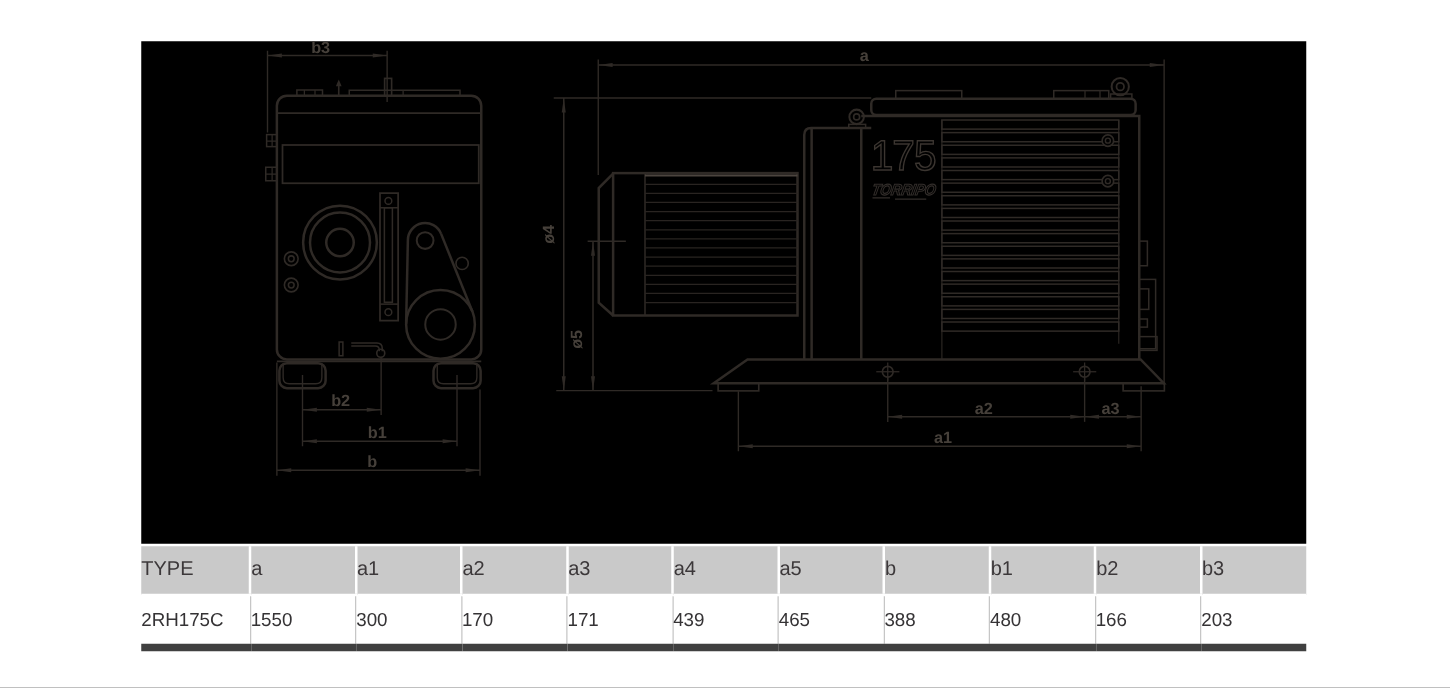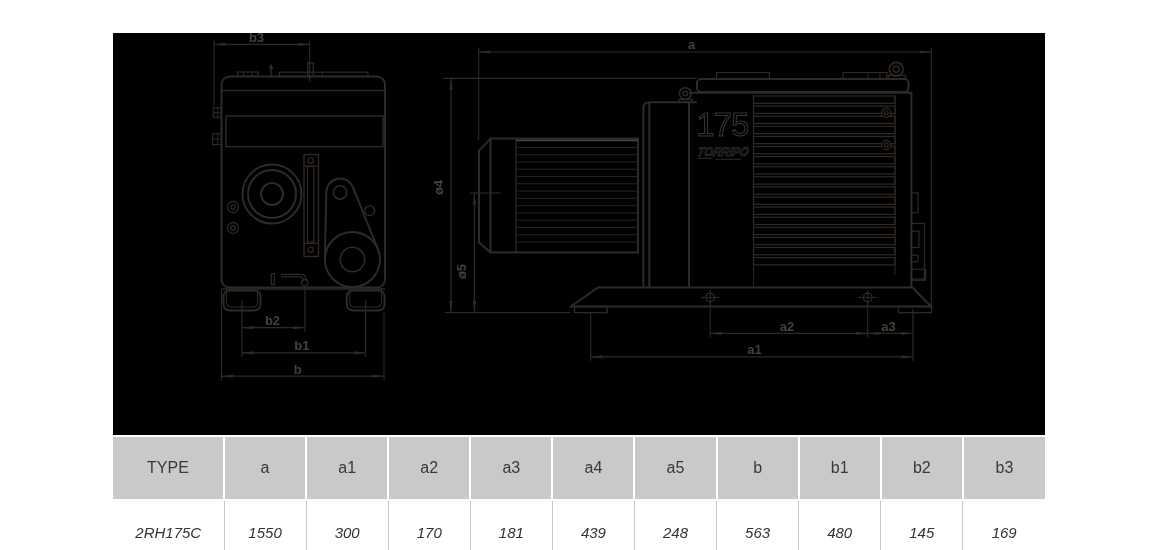--- a/index.html
+++ b/index.html
@@ -1,24 +1,24 @@
 <!DOCTYPE html>
 <html><head>
 <meta charset="utf-8">
 <style>
 html,body { margin:0; padding:0; background:#ffffff; }
 body { width:1160px; height:550px; position:relative; font-family:"Liberation Sans", sans-serif; }
 #panel { position:absolute; left:113px; top:33px; width:932px; height:402px; background:#000; }
 #dims { position:absolute; left:113px; top:437px; width:932px; border-collapse:collapse; table-layout:fixed; }
-#dims td { text-align:center; vertical-align:middle; padding:12px; }
+#dims td { vertical-align:middle; padding:0; }
 #dims tr.hd td { background:#c9c9c9; border-left:2px solid #fff; border-bottom:2px solid #fff;
   height:38px; font-size:16px; color:#3c383a; }
 #dims tr.hd td:first-child { border-left:none; width:86px; }
-#dims tr.dt td { background:#fff; border-left:1px solid #c6c6c6; border-bottom:2px solid #404040;
-  height:38px; font-size:15px; color:#353335;font-style:italic; }
+#dims tr.dt td { background:#fff; border-left:1px solid #c6c6c6; border-bottom:6px solid #404040;
+  height:38px; font-size:15px; color:#353335; }
 #dims tr.dt td:first-child { border-left:none; }
 </style>
 </head>
 <body>
 
 <div id="panel">
 <svg width="932" height="402" viewBox="113 33 932 402" xmlns="http://www.w3.org/2000/svg">
 
 <rect x="221.5" y="76.5" width="163.5" height="211" rx="8" fill="none" stroke="#2f2a26" stroke-width="2.0"></rect>
 <line x1="221.5" y1="90.5" x2="385" y2="90.5" stroke="#2f2a26" stroke-width="1.4"></line>
@@ -319,22 +319,22 @@
         <td>b</td>
         <td>b1</td>
         <td>b2</td>
         <td>b3</td>
       </tr>
 <tr class="dt">
         <td>2RH175C</td>
         <td>1550</td>
         <td>300</td>
         <td>170</td>
-        <td>181</td>
+        <td>171</td>
         <td>439</td>
-        <td>248</td>
-        <td>563</td>
+        <td>465</td>
+        <td>388</td>
         <td>480</td>
-        <td>145</td>
-        <td>169</td>
+        <td>166</td>
+        <td>203</td>
       </tr>
 </tbody>
   </table>
 
 </body></html>

